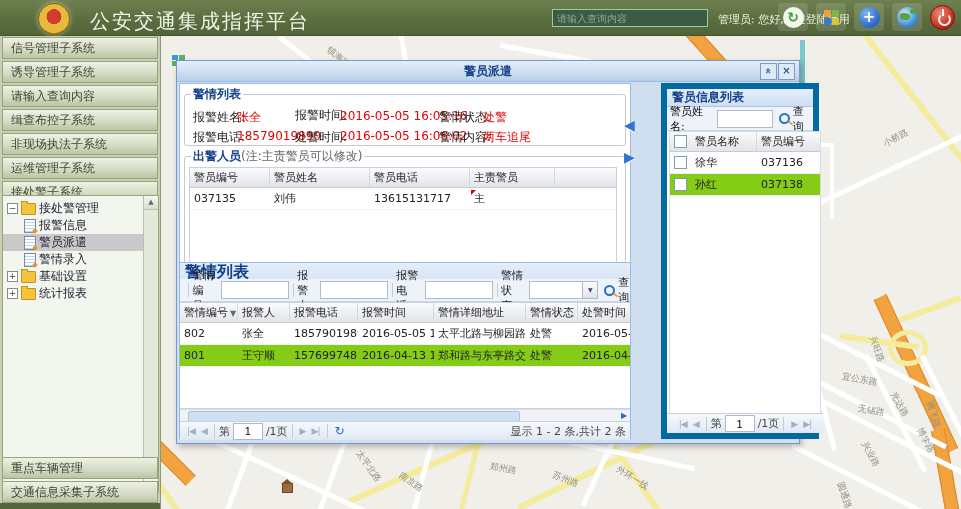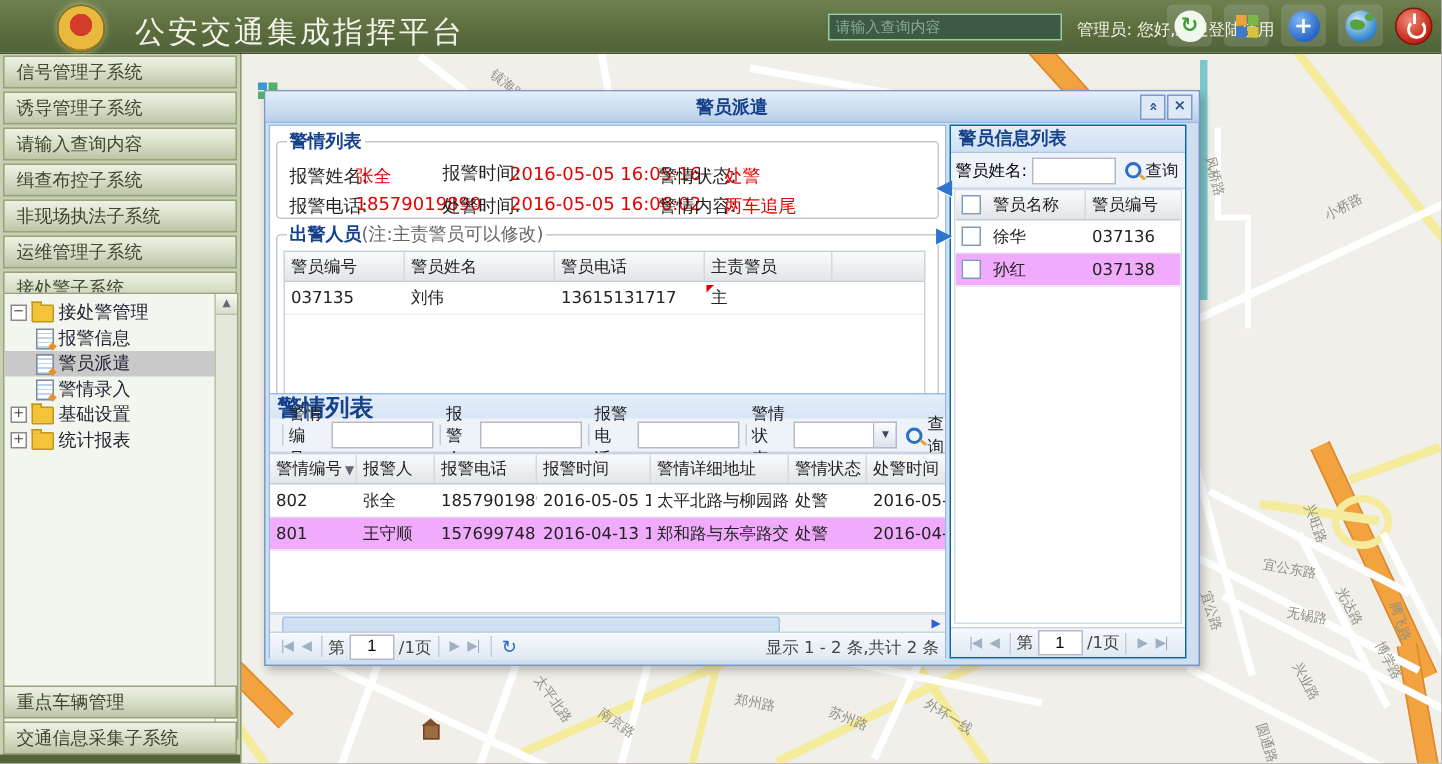--- a/index.html
+++ b/index.html
@@ -96,21 +96,21 @@
   .cd-lab{position:absolute;color:#222;font-size:12px;}
   .cd-val{position:absolute;color:#e60000;font-size:12px;white-space:nowrap;}
   
   #fs-disp{left:4px;top:64px;width:440px;height:126px;}
   .grid{position:absolute;background:#fff;border:1px solid #c9d3e0;box-sizing:border-box;overflow:hidden;}
   .ghead{display:flex;height:19px;background:linear-gradient(180deg,#fafbfc,#e9ebef 70%,#e2e4e8);
          border-bottom:1px solid #c5cbd4;}
   .ghc{border-right:1px solid #d4d9e0;padding:0 4px;line-height:19px;font-size:11px;color:#222;
        white-space:nowrap;overflow:hidden;box-sizing:border-box;flex:none;cursor:pointer;}
   .grow{display:flex;height:21px;border-bottom:1px solid #f0f0f0;cursor:pointer;}
-  .grow.alt{background:#f0abfc;}
+  .grow.alt{background:#84cc16;}
   .gc{padding:0 4px;line-height:21px;font-size:11px;color:#222;white-space:nowrap;overflow:hidden;box-sizing:border-box;flex:none;}
   .dirty{position:relative;}
   .dirty::before{content:"";position:absolute;left:1px;top:2px;border-top:5px solid #d00;border-right:5px solid transparent;}
   .sortarr{font-size:8px;color:#667;margin-left:2px;}
   
   .btn{position:absolute;height:21px;background:linear-gradient(180deg,#ffffff,#e8e9ec);
        border:1px solid #b3bac6;border-radius:3px;font-size:12px;color:#222;display:flex;align-items:center;gap:4px;
        padding:0 8px;cursor:pointer;box-sizing:border-box;}
   .ico-save{width:11px;height:11px;background:linear-gradient(180deg,#fff 0 3px,#3a6bc4 3px);border:1px solid #2b4e92;box-sizing:border-box;}
   .ico-x{width:11px;height:11px;background:#cdd9ea;border:1px solid #7a8aa0;color:#a00;font-size:9px;line-height:9px;text-align:center;box-sizing:border-box;}
@@ -136,21 +136,21 @@
   .pager{position:absolute;display:flex;align-items:center;font-size:11px;color:#444;
          background:linear-gradient(180deg,#f6f9fc,#dfe8f3);border-top:1px solid #c5d2e0;box-sizing:border-box;}
   #inc-pager{left:0;top:337px;width:450px;height:19px;padding:0 4px;}
   .pg-ic{color:#9fb0c4;font-size:9px;margin:0 3px;cursor:pointer;letter-spacing:-1px;}
   .pg-ic.on{color:#2a66c8;font-size:12px;}
   .pg-input{width:24px;height:13px;border:1px solid #b5b8c8;font-size:11px;text-align:center;margin:0 3px;}
   .pg-summary{margin-left:auto;}
   
   .xfer{position:absolute;color:#2f74cf;font-size:14px;cursor:pointer;z-index:11;text-shadow:0 1px 0 #fff;}
   
-  #rpanel{position:absolute;left:456px;top:22px;width:158px;height:356px;background:#fff;border:1px solid #0369a1;box-sizing:border-box;}
+  #rpanel{position:absolute;left:484px;top:22px;width:158px;height:356px;background:#fff;border:6px solid #0369a1;box-sizing:border-box;}
   #rp-title{height:17px;background:linear-gradient(180deg,#e4eefa,#cfdff2);border-bottom:1px solid #aac4e4;
             color:#15428b;font-weight:bold;font-size:12px;line-height:17px;padding-left:5px;}
   #rp-toolbar{height:23px;background:#eef3fa;border-bottom:1px solid #c9d6e6;display:flex;align-items:center;font-size:11px;padding-left:3px;}
   #rp-toolbar .tb-input{width:50px;}
   .cb{width:11px;height:11px;border:1px solid #7f9db9;background:#fff;flex:none;margin:0 4px;cursor:pointer;}
   #rp-pager{left:0;bottom:0;width:156px;height:20px;justify-content:center;position:absolute;}
 </style>
 </head>
 <body>
 

